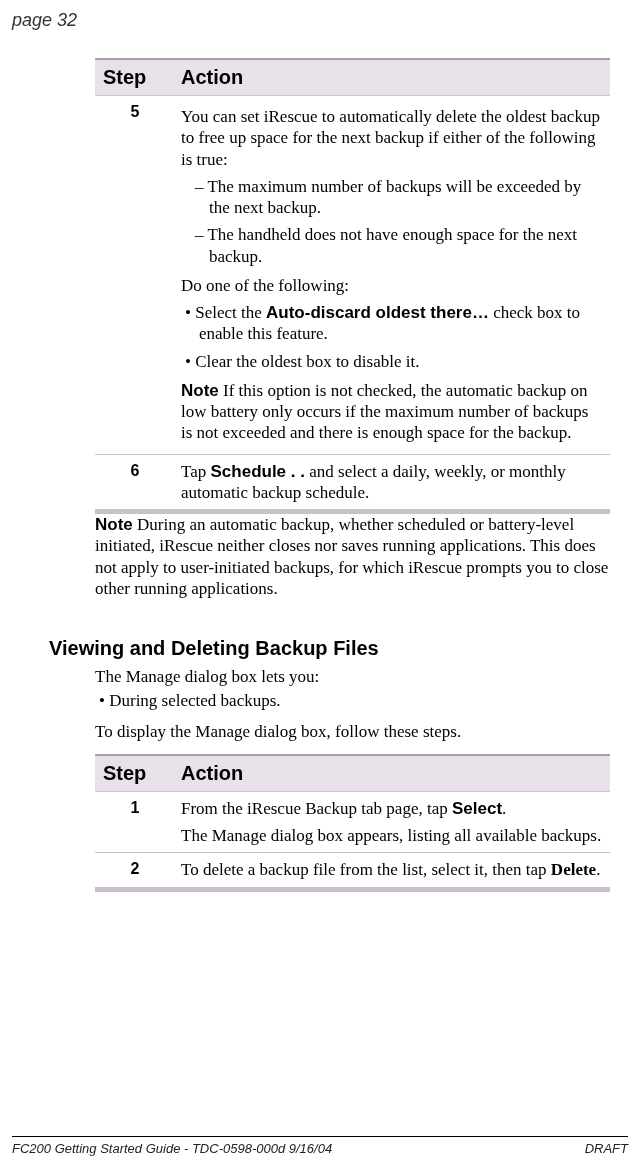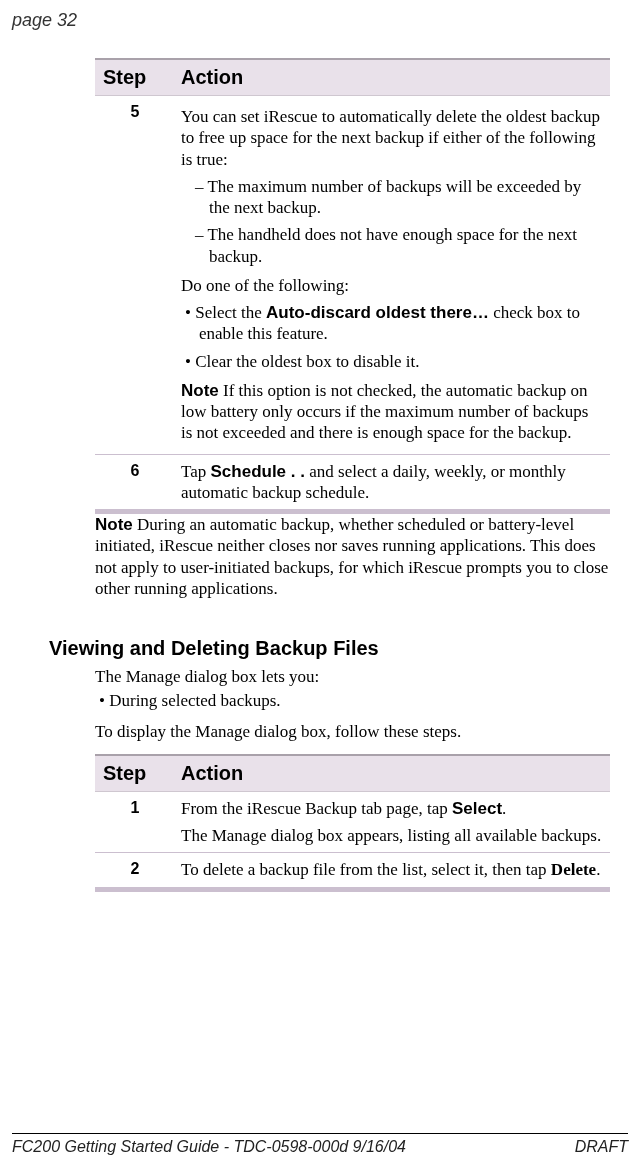--- a/index.html
+++ b/index.html
@@ -81,21 +81,21 @@
   .body-after-h2 .listline { margin-left: 18px; text-indent: -14px; padding: 3px 0; }
   .footer {
     position: absolute;
     bottom: 14px;
     left: 12px;
     right: 12px;
     border-top: 1px solid #000;
     padding-top: 4px;
     font-family: Arial, Helvetica, sans-serif;
     font-style: italic;
-    font-size: 16px;
+    font-size: 13px;
     color: #222;
     display: flex;
     justify-content: space-between;
   }
 </style>
 </head>
 <body>
 
 <div class="page-header">page 32</div>
 

